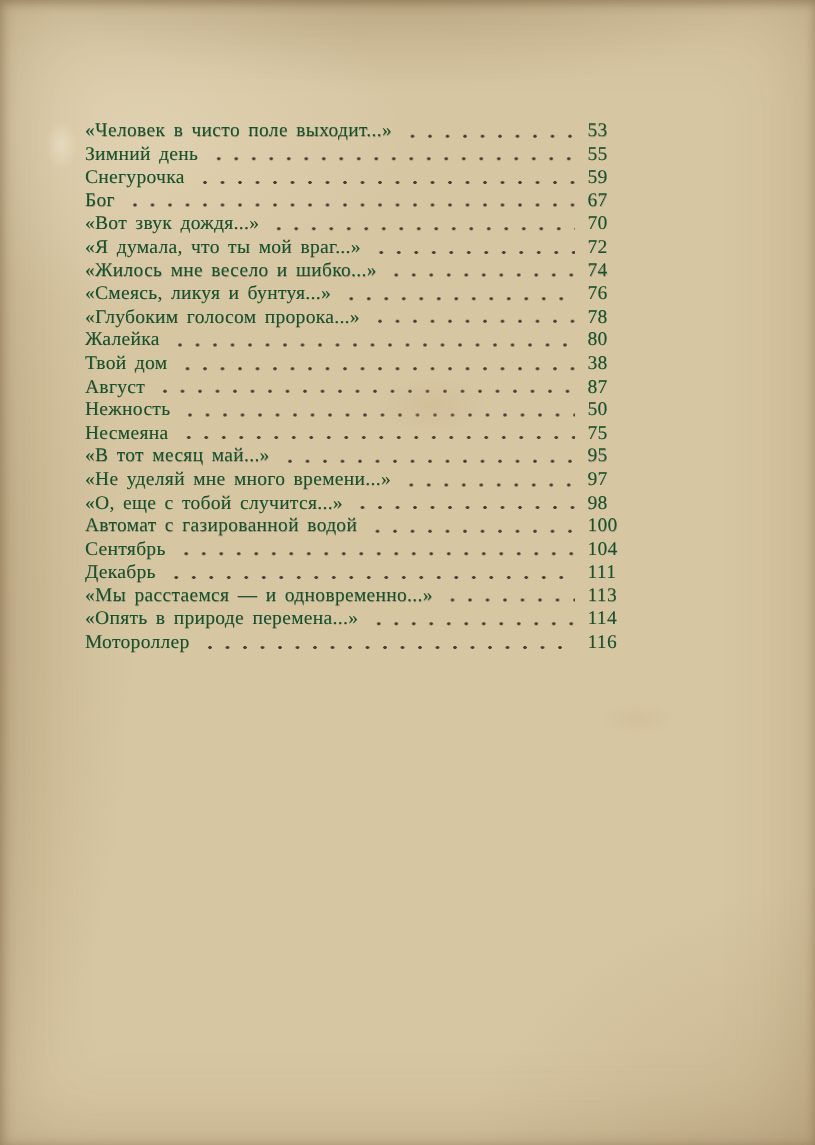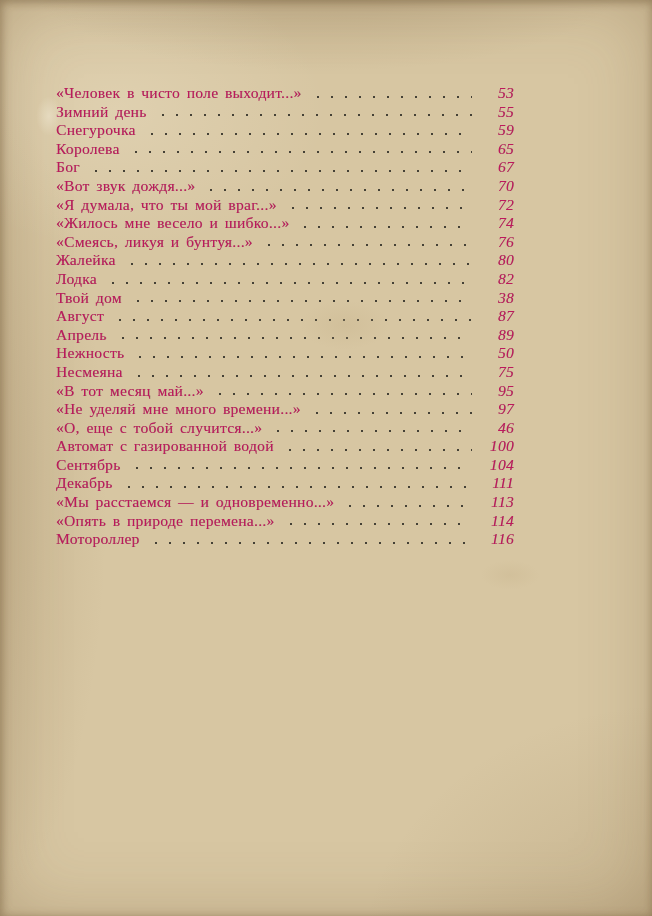--- a/index.html
+++ b/index.html
@@ -24,23 +24,23 @@
     height: 916px;
     box-sizing: border-box;
     padding: 84px 138px 0 56px;
     box-shadow:
       inset 0 0 70px rgba(110, 84, 48, 0.28),
       inset 3px 0 10px rgba(100, 76, 42, 0.25),
       inset 0 3px 8px rgba(100, 76, 42, 0.30);
   }
   .toc {
     list-style: none;
-    margin: 0;
+    margin: 12px;
     padding: 0;
-    color: #be185d;
+    color: #14532d;
   }
   .toc-row {
     display: flex;
     align-items: baseline;
     height: 18.6px;
     font-size: 15.5px;
     letter-spacing: 0.3px;
     word-spacing: 2.5px;
     white-space: nowrap;
   }
@@ -54,23 +54,22 @@
     margin: 0 10px 0 9px;
     background-image: radial-gradient(circle, #454136 1.2px, rgba(69,65,54,0) 1.5px);
     background-size: 14px 4px;
     background-repeat: repeat-x;
     background-position: left calc(100% - 4px);
     min-width: 0;
   }
   .toc-page {
     flex: 0 0 auto;
     min-width: 32px;
-    text-align: right;
+    text-align: left;
     text-shadow: 0.3px 0.3px 0 rgba(59,55,45,0.35);
-    font-style: italic;
   }
   
   .blotch {
     position: absolute;
     border-radius: 50%;
     pointer-events: none;
   }
   .blotch-1 {
     left: 36px; top: 96px; width: 26px; height: 40px;
     background: radial-gradient(ellipse, rgba(240,232,210,0.55), transparent 70%);
@@ -106,25 +105,20 @@
 
 
   <li class="toc-row">
     <span class="toc-title">Снегурочка</span>
     <span class="toc-leader"></span>
     <span class="toc-page">59</span>
   </li>
 
 
 
-  <li class="toc-row">
-    <span class="toc-title">Королева</span>
-    <span class="toc-leader"></span>
-    <span class="toc-page">65</span>
-  </li>
 
   <li class="toc-row">
     <span class="toc-title">Бог</span>
     <span class="toc-leader"></span>
     <span class="toc-page">67</span>
   </li>
 
   <li class="toc-row">
     <span class="toc-title">«Вот звук дождя...»</span>
     <span class="toc-leader"></span>
@@ -142,50 +136,45 @@
     <span class="toc-leader"></span>
     <span class="toc-page">74</span>
   </li>
 
   <li class="toc-row">
     <span class="toc-title">«Смеясь, ликуя и бунтуя...»</span>
     <span class="toc-leader"></span>
     <span class="toc-page">76</span>
   </li>
 
+  <li class="toc-row">
+    <span class="toc-title">«Глубоким голосом пророка...»</span>
+    <span class="toc-leader"></span>
+    <span class="toc-page">78</span>
+  </li>
 
   <li class="toc-row">
     <span class="toc-title">Жалейка</span>
     <span class="toc-leader"></span>
     <span class="toc-page">80</span>
   </li>
 
-  <li class="toc-row">
-    <span class="toc-title">Лодка</span>
-    <span class="toc-leader"></span>
-    <span class="toc-page">82</span>
-  </li>
 
   <li class="toc-row">
     <span class="toc-title">Твой дом</span>
     <span class="toc-leader"></span>
     <span class="toc-page">38</span>
   </li>
 
   <li class="toc-row">
     <span class="toc-title">Август</span>
     <span class="toc-leader"></span>
     <span class="toc-page">87</span>
   </li>
 
-  <li class="toc-row">
-    <span class="toc-title">Апрель</span>
-    <span class="toc-leader"></span>
-    <span class="toc-page">89</span>
-  </li>
 
   <li class="toc-row">
     <span class="toc-title">Нежность</span>
     <span class="toc-leader"></span>
     <span class="toc-page">50</span>
   </li>
 
   <li class="toc-row">
     <span class="toc-title">Несмеяна</span>
     <span class="toc-leader"></span>
@@ -200,21 +189,21 @@
 
   <li class="toc-row">
     <span class="toc-title">«Не уделяй мне много времени...»</span>
     <span class="toc-leader"></span>
     <span class="toc-page">97</span>
   </li>
 
   <li class="toc-row">
     <span class="toc-title">«О, еще с тобой случится...»</span>
     <span class="toc-leader"></span>
-    <span class="toc-page">46</span>
+    <span class="toc-page">98</span>
   </li>
 
   <li class="toc-row">
     <span class="toc-title">Автомат с газированной водой</span>
     <span class="toc-leader"></span>
     <span class="toc-page">100</span>
   </li>
 
 
   <li class="toc-row">

